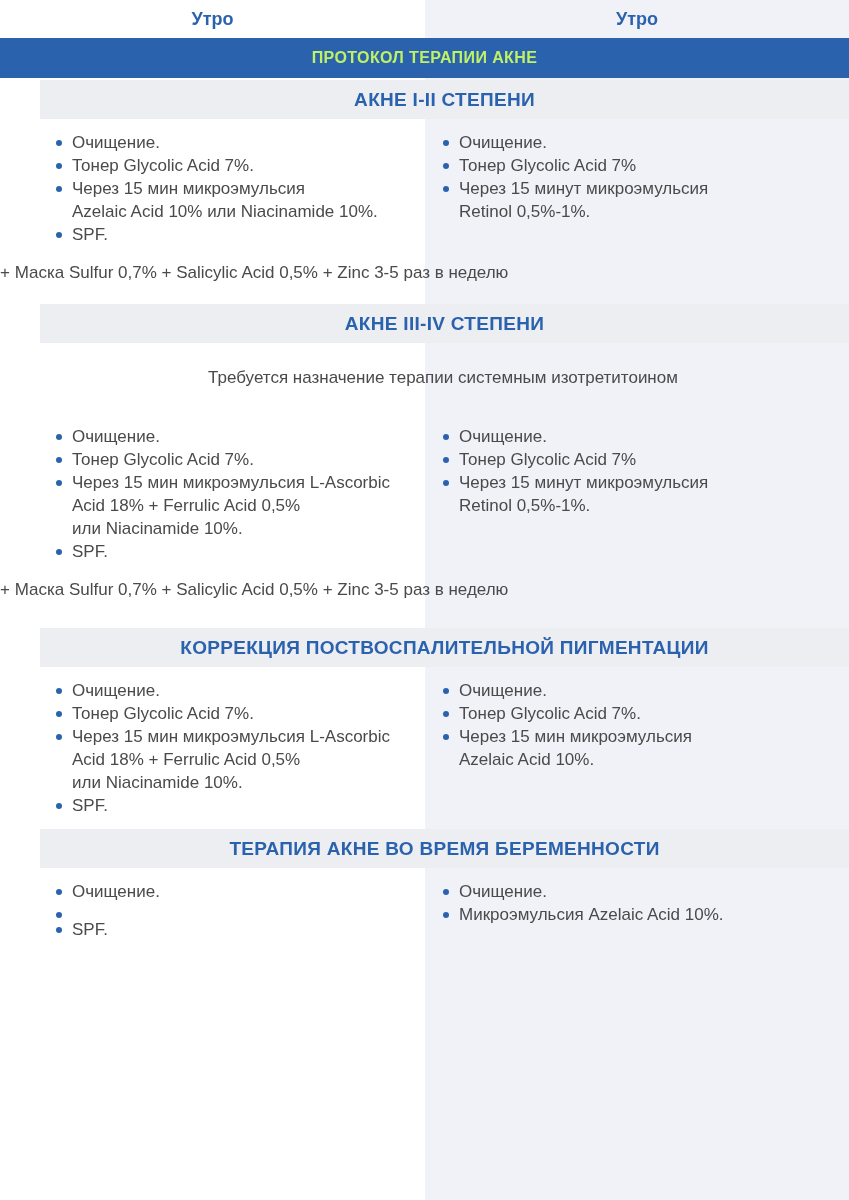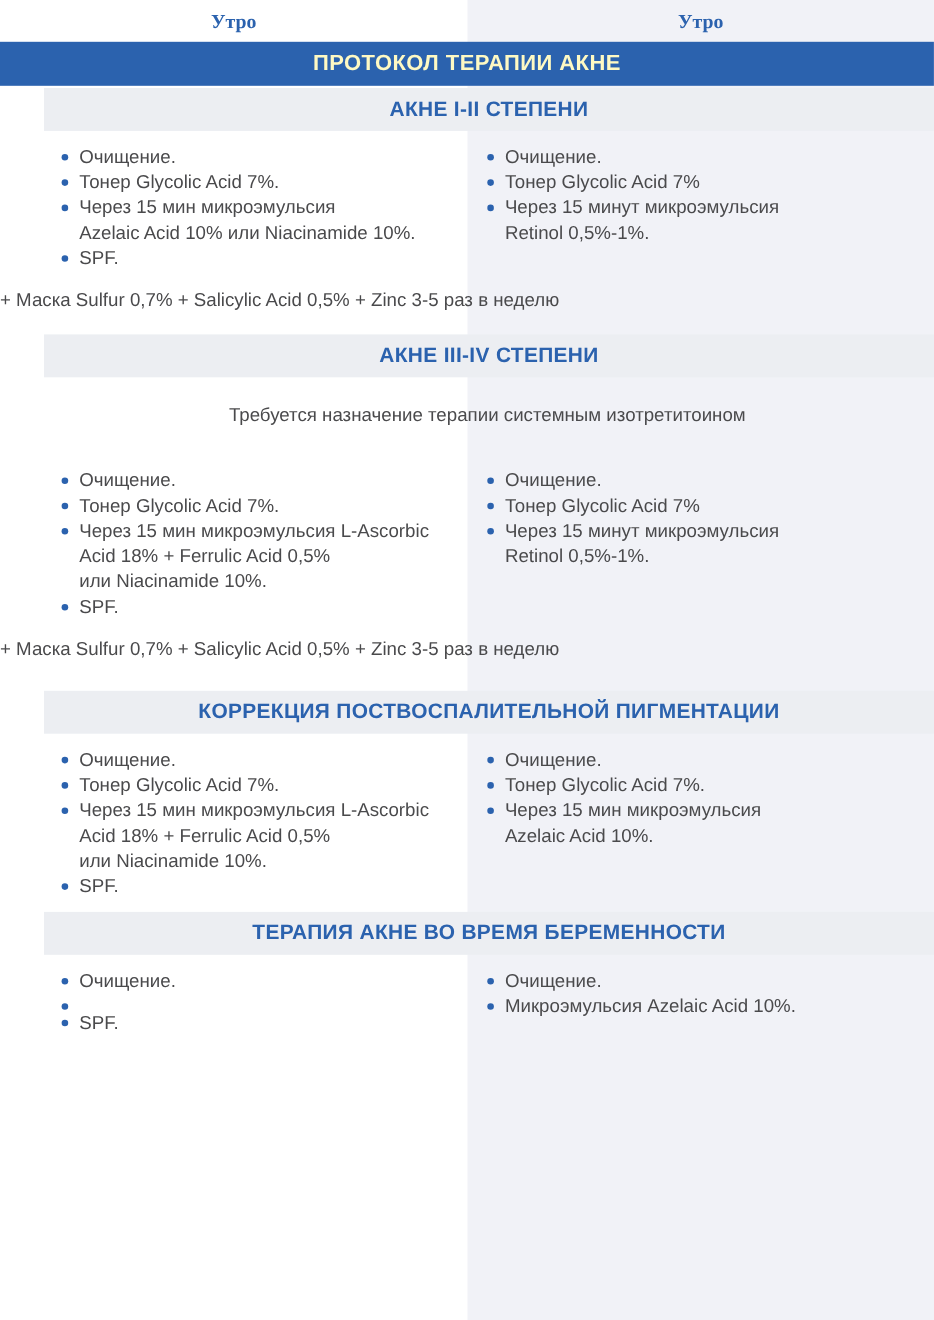--- a/index.html
+++ b/index.html
@@ -32,37 +32,36 @@
     height: 38px;
   }
   .header-cell {
     flex: 0 0 425px;
     display: flex;
     align-items: center;
     justify-content: center;
     font-weight: bold;
     font-size: 18px;
     color: #2b62ae;
-    font-family: Liberation Serif, serif;
   }
   .header-cell.evening { flex: 0 0 424px; }
 
   
   .title-banner {
     height: 40px;
     background: #2b62ae;
     display: flex;
     align-items: center;
     justify-content: center;
     margin-bottom: 2px;
   }
   .title-banner .title-text {
-    color: #fef9c3;
+    color: #bef264;
     font-weight: bold;
-    font-size: 20px;
+    font-size: 16px;
     letter-spacing: 0.4px;
   }
 
   
   .section-banner {
     height: 39px;
     background: #eceef2;
     display: flex;
     align-items: center;
     justify-content: center;

